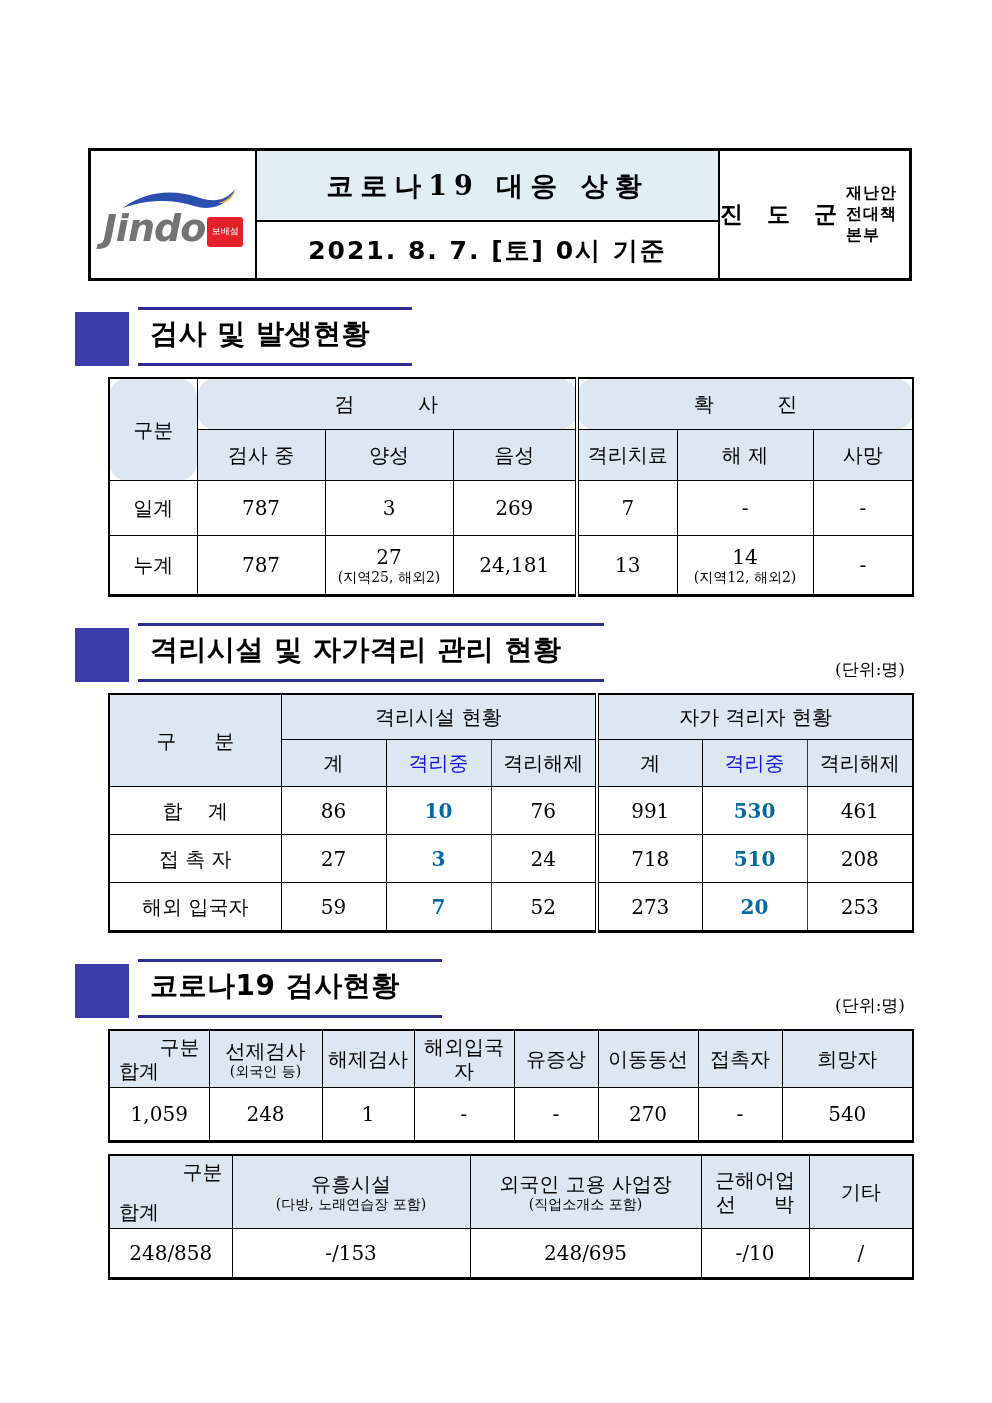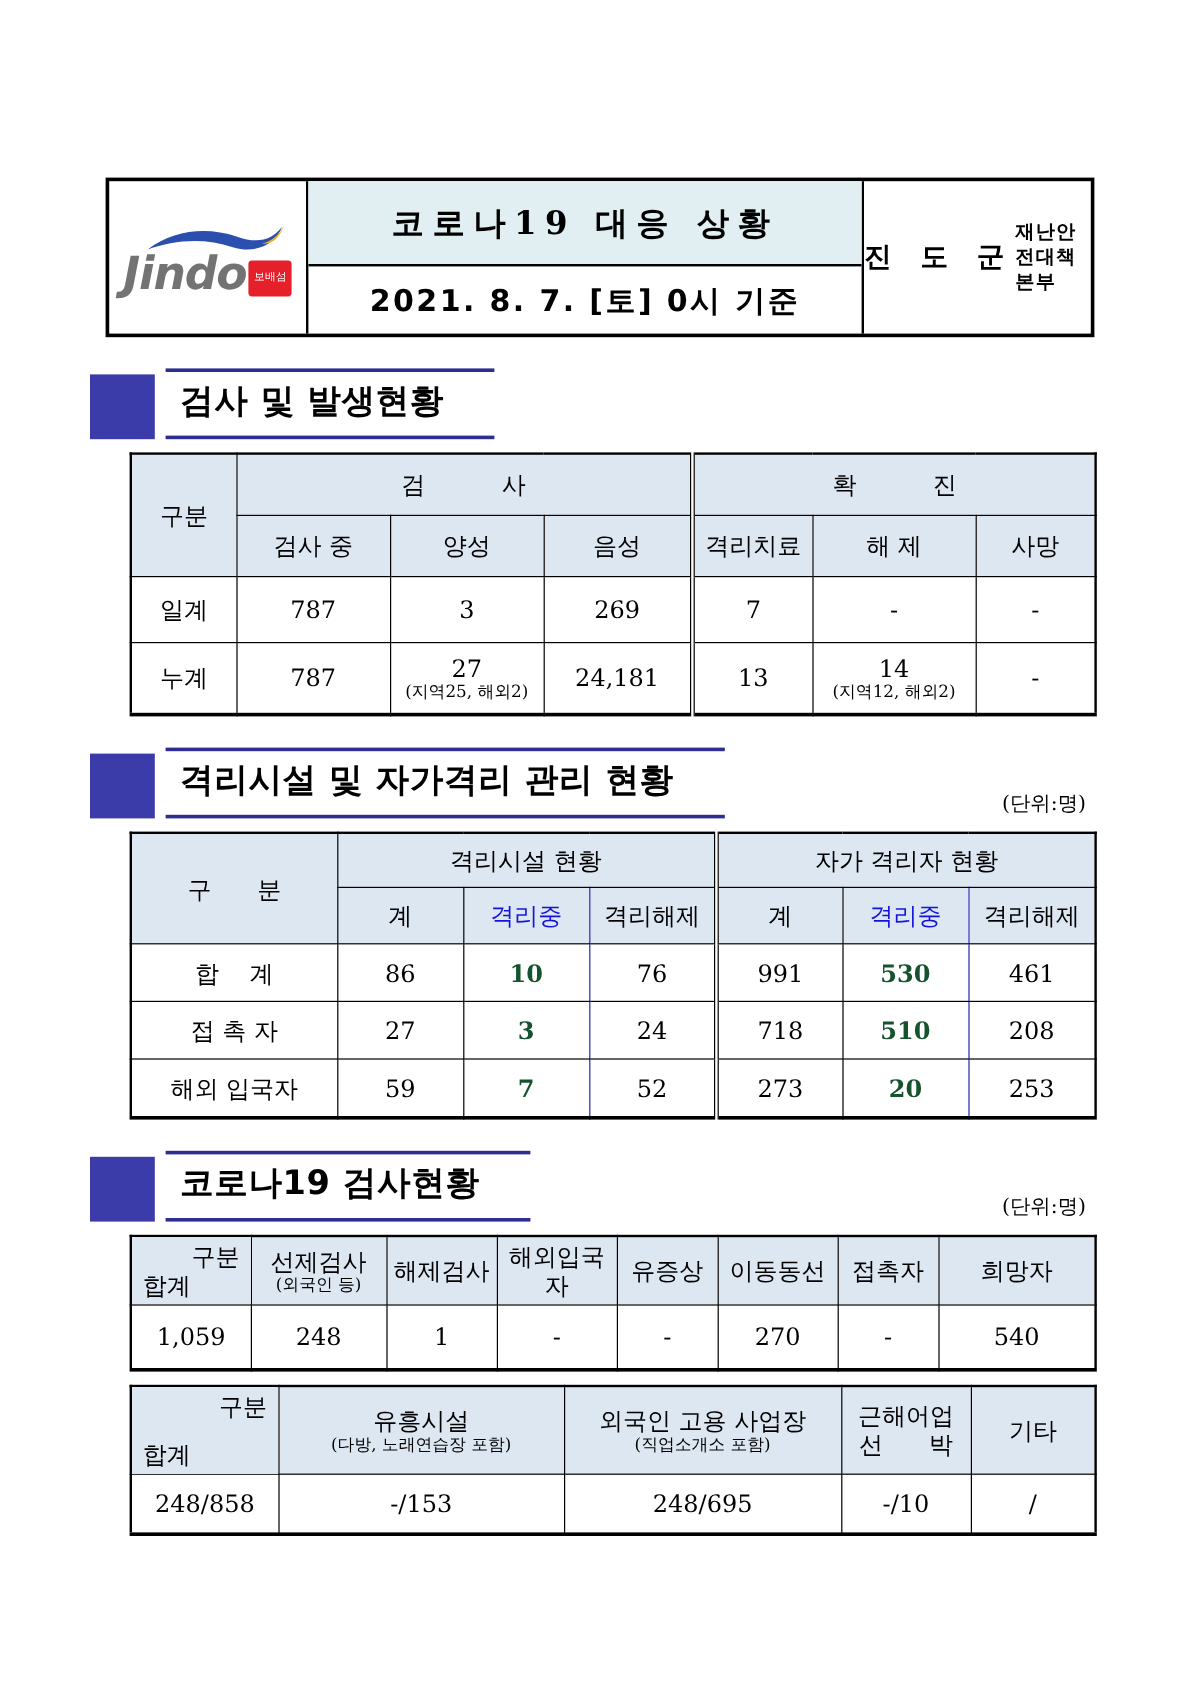--- a/index.html
+++ b/index.html
@@ -73,22 +73,22 @@
   .tbl th,.tbl td{
     border:1px solid #000;text-align:center;vertical-align:middle;
     padding:1px 2px;line-height:1.2;overflow:hidden;
   }
   .tbl thead th{background:#dce7f1;font-weight:normal;font-size:20px;}
   .tbl td{font-size:20px;}
   .note{font-size:14px;line-height:1.15;}
   .grp{border-left:4px double #000 !important;}
   .bluecol{border-left:1px solid #2525b5 !important;border-right:1px solid #2525b5 !important;}
   thead th.bluecol{border-top:1px solid #2525b5 !important;color:#1313dd;}
-  td.bluecol{color:#14532d;font-weight:bold;}
-  .t1 tr:nth-child(1) th{height:48px;}
+  td.bluecol{color:#0369a1;font-weight:bold;}
+  .t1 tr:nth-child(1) th{height:48px;border-radius:19px;}
   .t1 tr:nth-child(2) th{height:48px;}
   .t1 tbody tr:nth-child(1) td{height:52px;}
   .t1 tbody tr:nth-child(2) td{height:56px;}
   .t2 thead tr:nth-child(1) th{height:42px;}
   .t2 thead tr:nth-child(2) th{height:44px;}
   .t2 tbody td{height:45px;}
   .t3 thead th{height:54px;}
   .t3 tbody td{height:50px;margin-left:28px;}
   .t4 thead th{height:70px;}
   .t4 tbody td{height:46px;}

